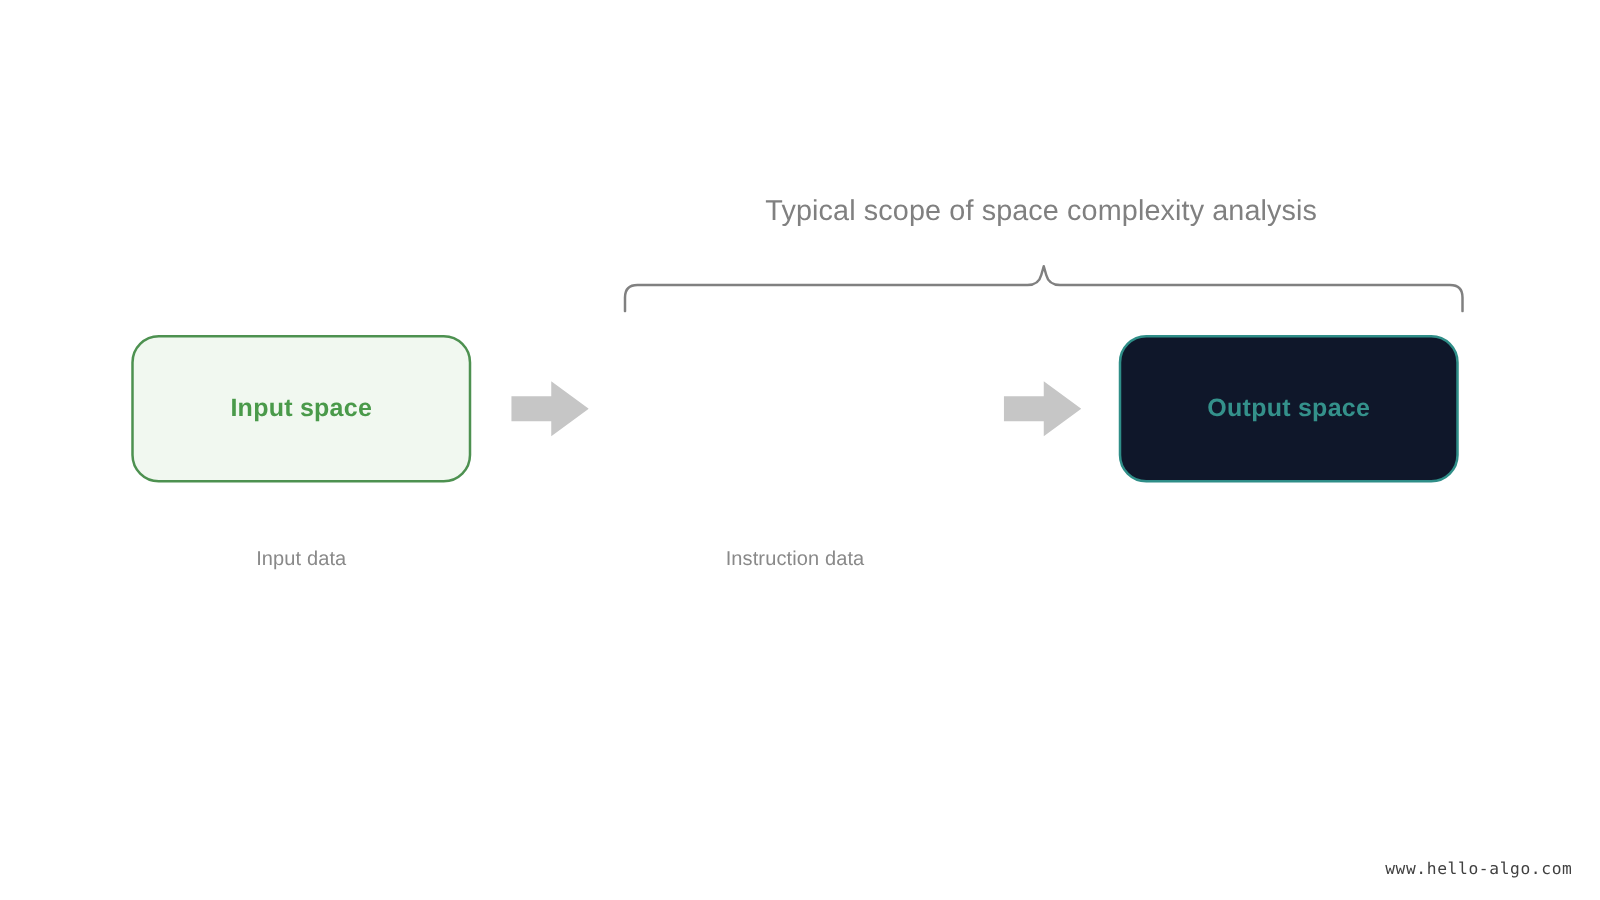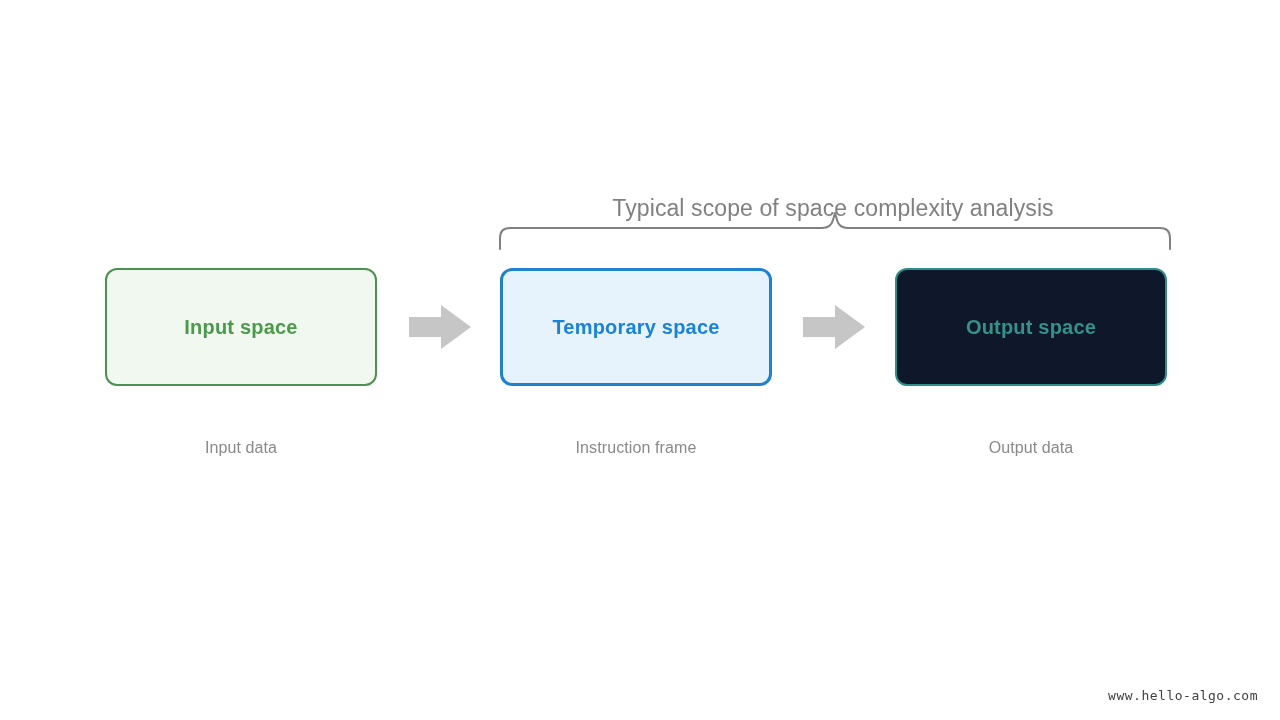--- a/index.html
+++ b/index.html
@@ -27,38 +27,37 @@
   .scope-caption {
     position: absolute;
     left: 498px;
     top: 155px;
     width: 670px;
     text-align: center;
     font-size: 23px;
     color: #808080;
     letter-spacing: 0.1px;
     white-space: nowrap;
-    margin-top: 40px;
   }
   .brace-svg {
     position: absolute;
     left: 490px;
     top: 205px;
     width: 690px;
     height: 45px;
   }
 
   
   .box {
     position: absolute;
     top: 268px;
     width: 272px;
     height: 118px;
     box-sizing: border-box;
-    border-radius: 12px;
+    border-radius: 22px;
     border-width: 2px;
     border-style: solid;
     display: flex;
     align-items: center;
     justify-content: center;
     font-size: 20px;
     font-weight: bold;
     letter-spacing: 0.2px;
   }
   .box-input {
@@ -135,43 +134,37 @@
              Q 349 23 358 23
              L 670 23
              Q 680 23 680 33
              L 680 44" fill="none" stroke="#808080" stroke-width="2" stroke-linecap="round" stroke-linejoin="round"></path>
   </svg>
 
   <div class="box box-input">
     <span>Input space</span>
   </div>
 
-  <div class="box box-temp">
-    <span>Temporary space</span>
-  </div>
 
   <div class="box box-output">
     <span>Output space</span>
   </div>
 
   <svg class="arrow arrow-1" viewBox="0 0 62 48" xmlns="http://www.w3.org/2000/svg">
     <polygon points="0,14 32,14 32,2 62,24 32,46 32,34 0,34" fill="#c6c6c6"></polygon>
   </svg>
 
   <svg class="arrow arrow-2" viewBox="0 0 62 48" xmlns="http://www.w3.org/2000/svg">
     <polygon points="0,14 32,14 32,2 62,24 32,46 32,34 0,34" fill="#c6c6c6"></polygon>
   </svg>
 
   <div class="col-caption cap-input">
     <div class="line">Input data</div>
   </div>
 
   <div class="col-caption cap-temp">
-    <div class="line">Instruction frame</div>
+    <div class="line">Instruction data</div>
   </div>
 
-  <div class="col-caption cap-output">
-    <div class="line">Output data</div>
-  </div>
 
   <div class="watermark">www.hello-algo.com</div>
 
 </div>
 
 </body></html>

